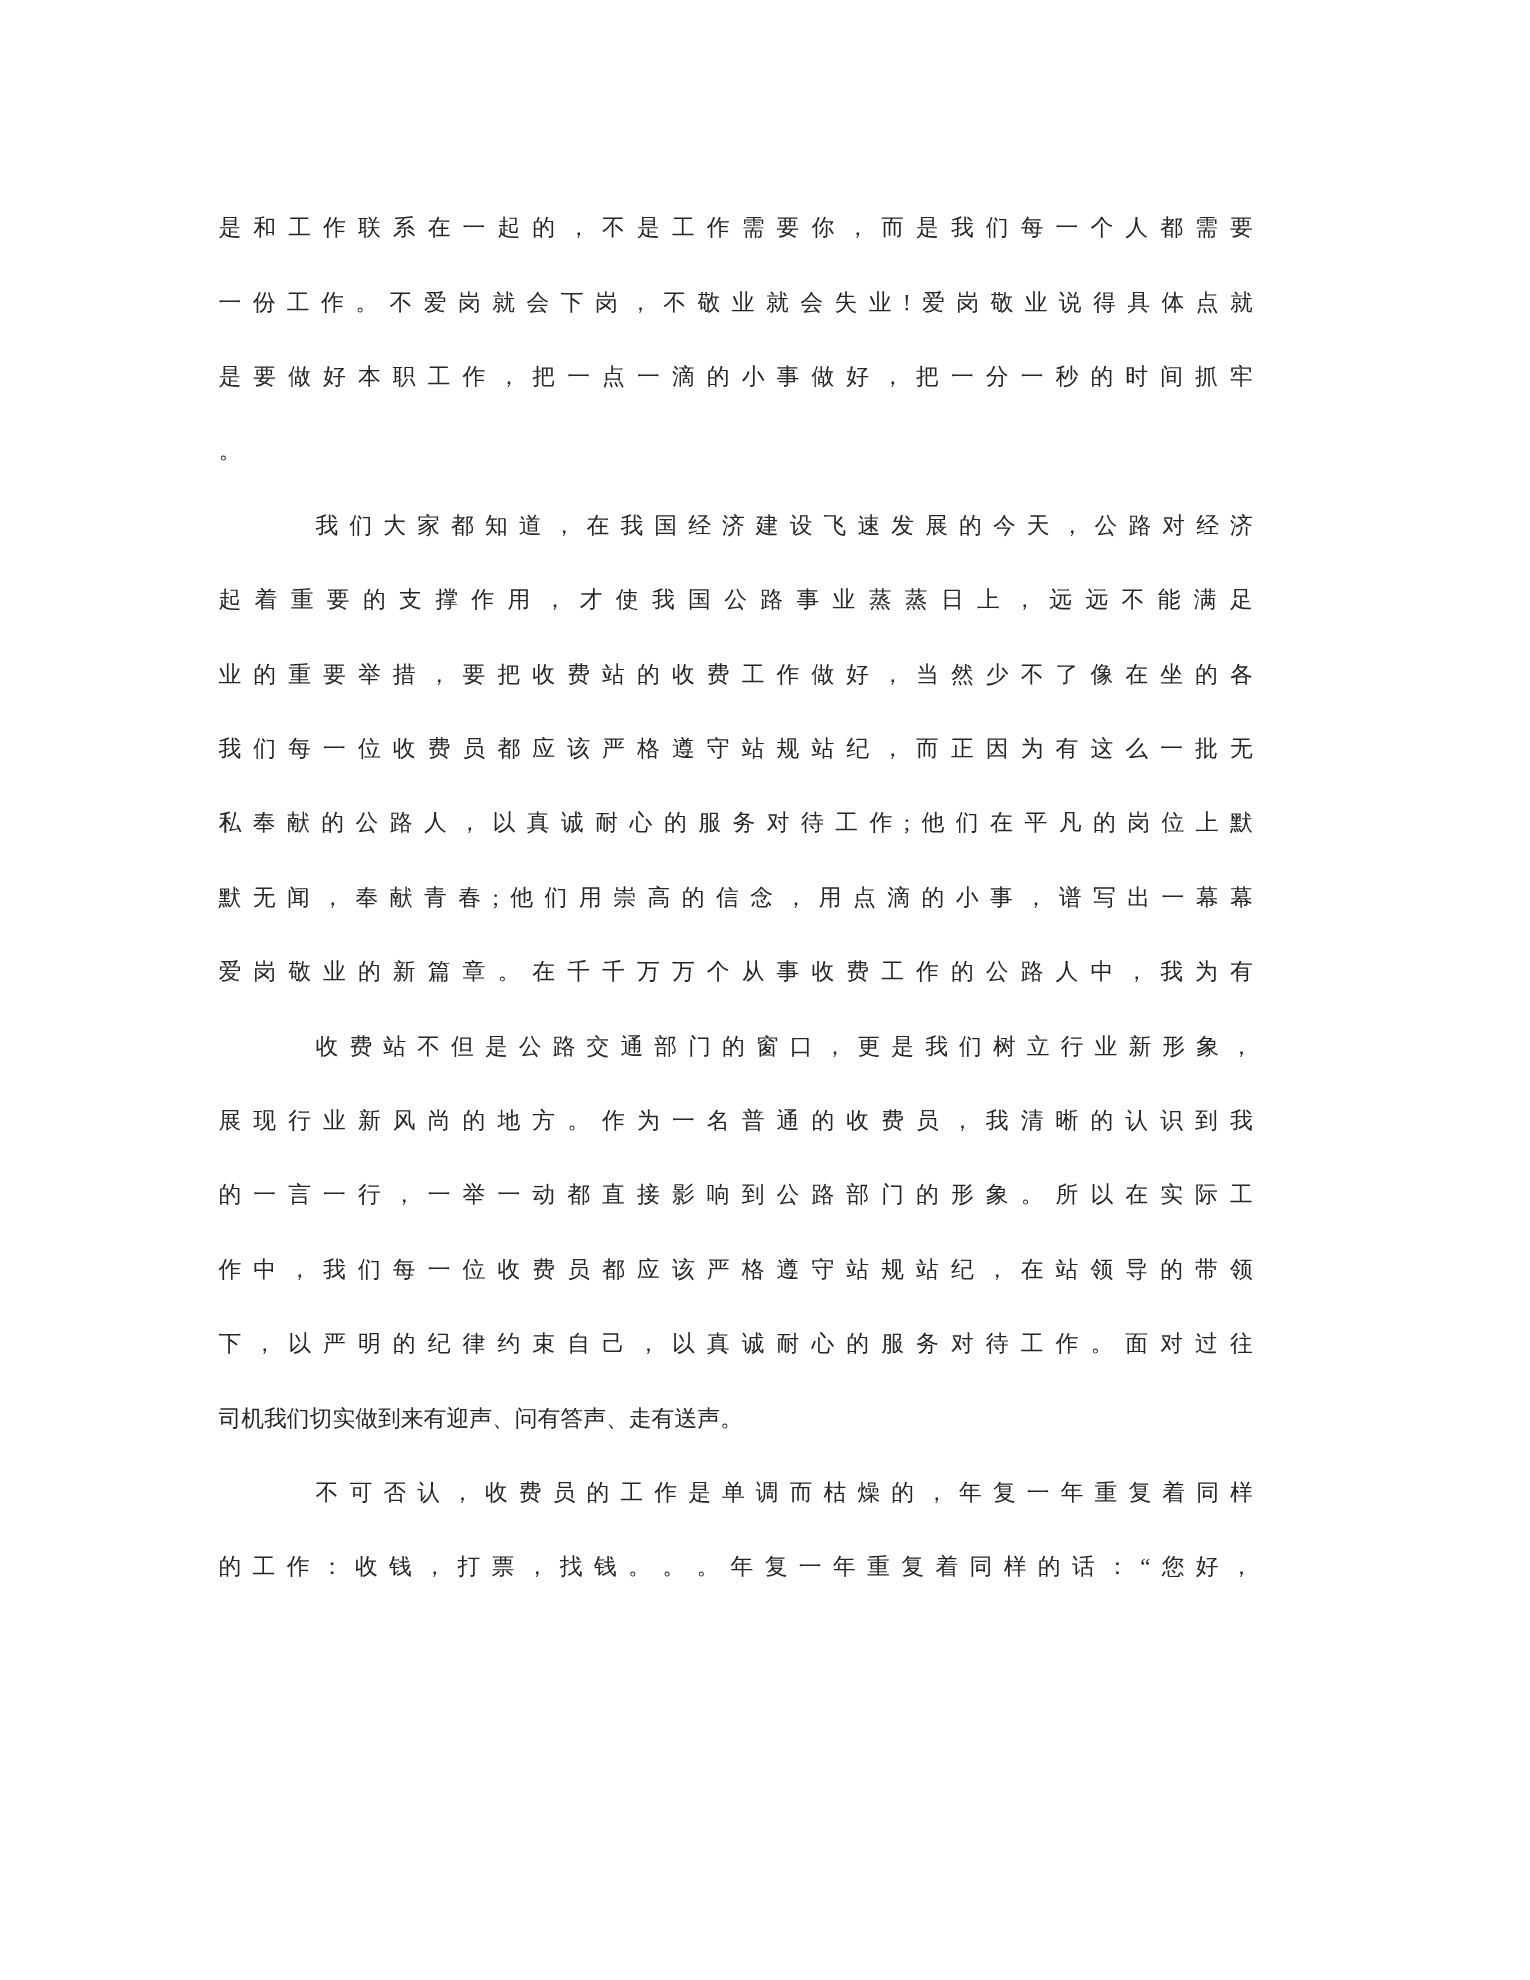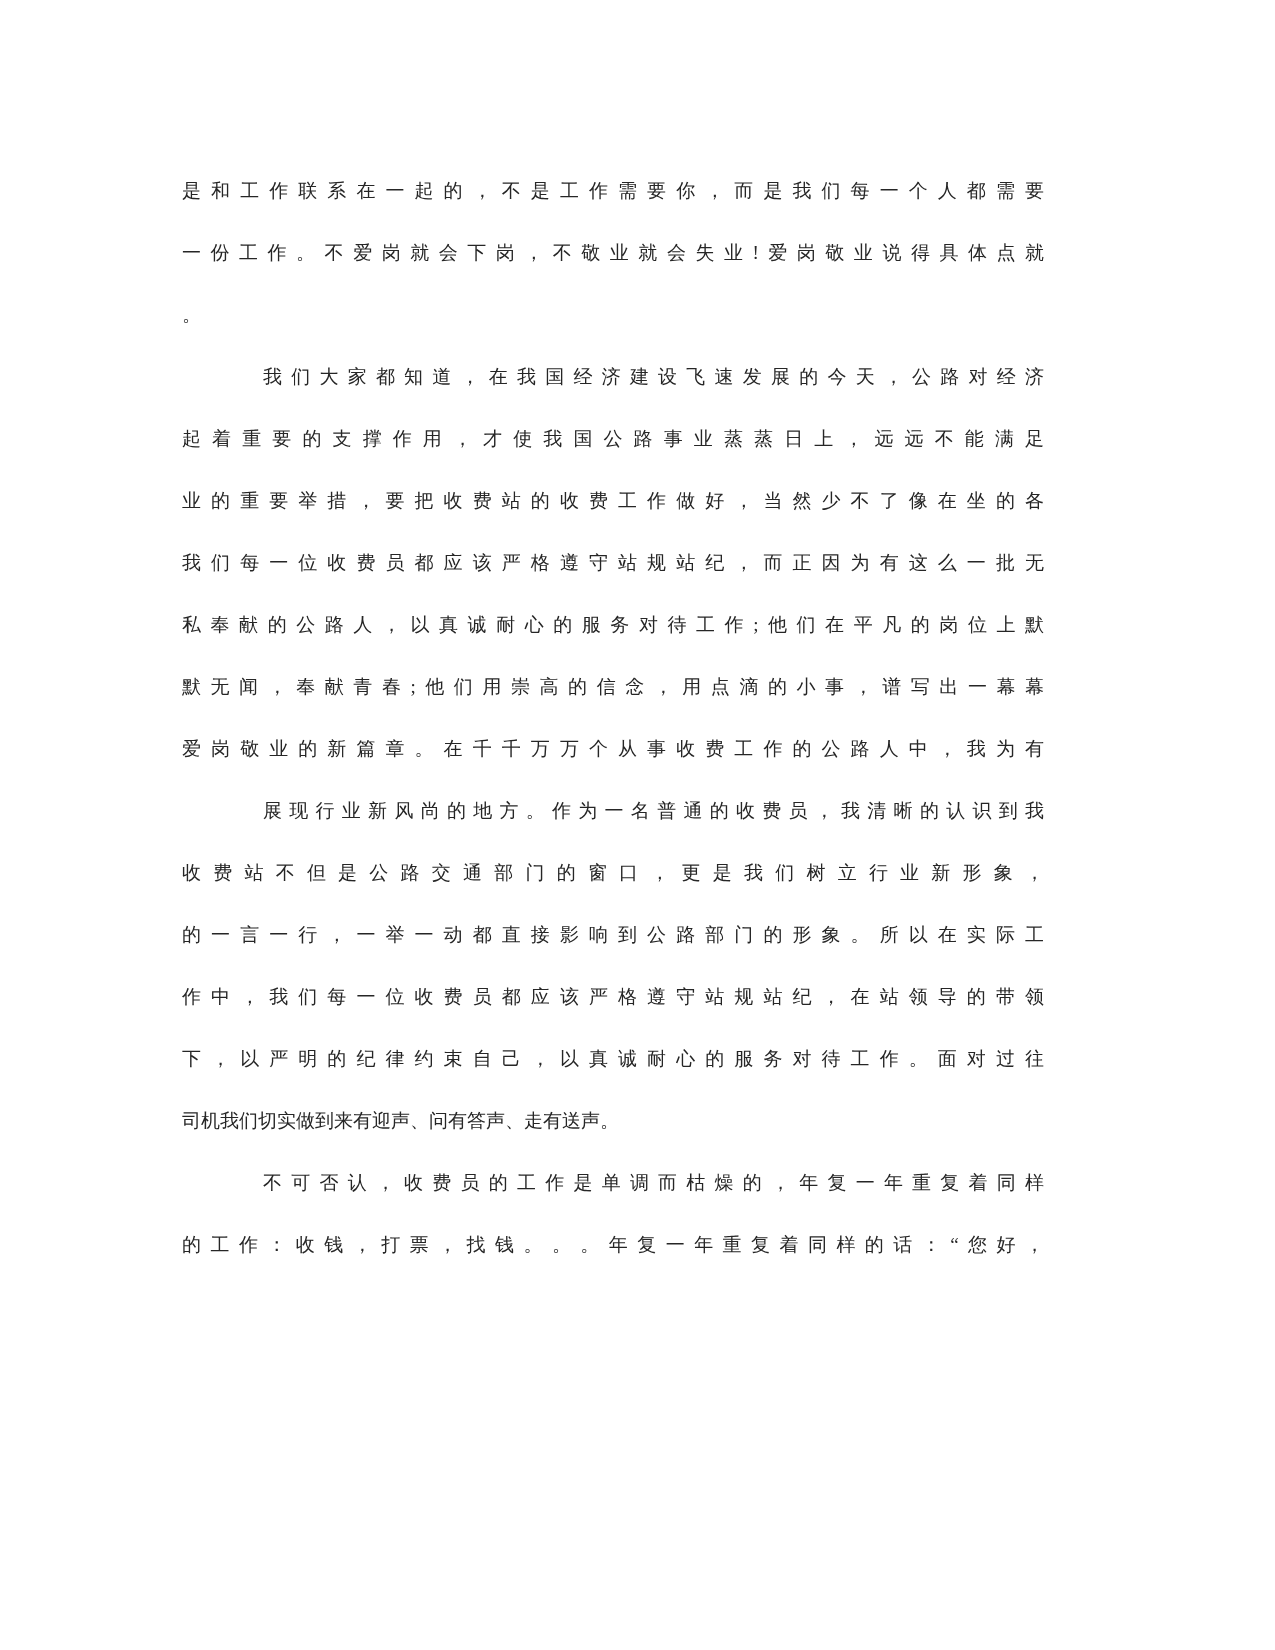--- a/index.html
+++ b/index.html
@@ -50,34 +50,35 @@
   }
 </style>
 </head>
 <body>
 
 <div class="page">
   <main class="doc-body">
       <div class="paragraph">
         <div class="line">是和工作联系在一起的，不是工作需要你，而是我们每一个人都需要</div>
         <div class="line">一份工作。不爱岗就会下岗，不敬业就会失业!爱岗敬业说得具体点就</div>
+        <div class="line">是要做好本职工作，把一点一滴的小事做好，把一分一秒的时间抓牢</div>
         <div class="line no-justify">。</div>
       </div>
       <div class="paragraph indent">
         <div class="line">我们大家都知道，在我国经济建设飞速发展的今天，公路对经济</div>
         <div class="line">起着重要的支撑作用，才使我国公路事业蒸蒸日上，远远不能满足</div>
         <div class="line">业的重要举措，要把收费站的收费工作做好，当然少不了像在坐的各</div>
         <div class="line">我们每一位收费员都应该严格遵守站规站纪，而正因为有这么一批无</div>
         <div class="line">私奉献的公路人，以真诚耐心的服务对待工作;他们在平凡的岗位上默</div>
         <div class="line">默无闻，奉献青春;他们用崇高的信念，用点滴的小事，谱写出一幕幕</div>
         <div class="line">爱岗敬业的新篇章。在千千万万个从事收费工作的公路人中，我为有</div>
       </div>
       <div class="paragraph indent">
+        <div class="line">收费站不但是公路交通部门的窗口，更是我们树立行业新形象，</div>
         <div class="line">展现行业新风尚的地方。作为一名普通的收费员，我清晰的认识到我</div>
-        <div class="line">收费站不但是公路交通部门的窗口，更是我们树立行业新形象，</div>
         <div class="line">的一言一行，一举一动都直接影响到公路部门的形象。所以在实际工</div>
         <div class="line">作中，我们每一位收费员都应该严格遵守站规站纪，在站领导的带领</div>
         <div class="line">下，以严明的纪律约束自己，以真诚耐心的服务对待工作。面对过往</div>
         <div class="line no-justify">司机我们切实做到来有迎声、问有答声、走有送声。</div>
       </div>
       <div class="paragraph indent">
         <div class="line">不可否认，收费员的工作是单调而枯燥的，年复一年重复着同样</div>
         <div class="line">的工作：收钱，打票，找钱。。。年复一年重复着同样的话：“您好，</div>
       </div>
     </main>

